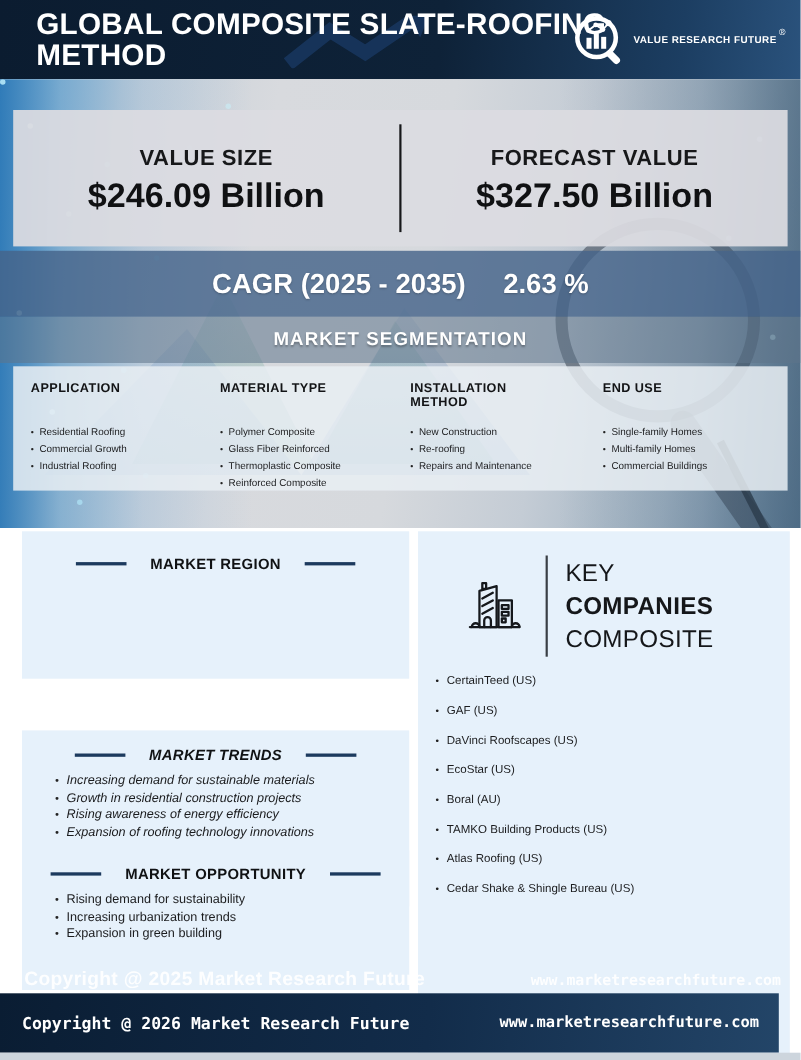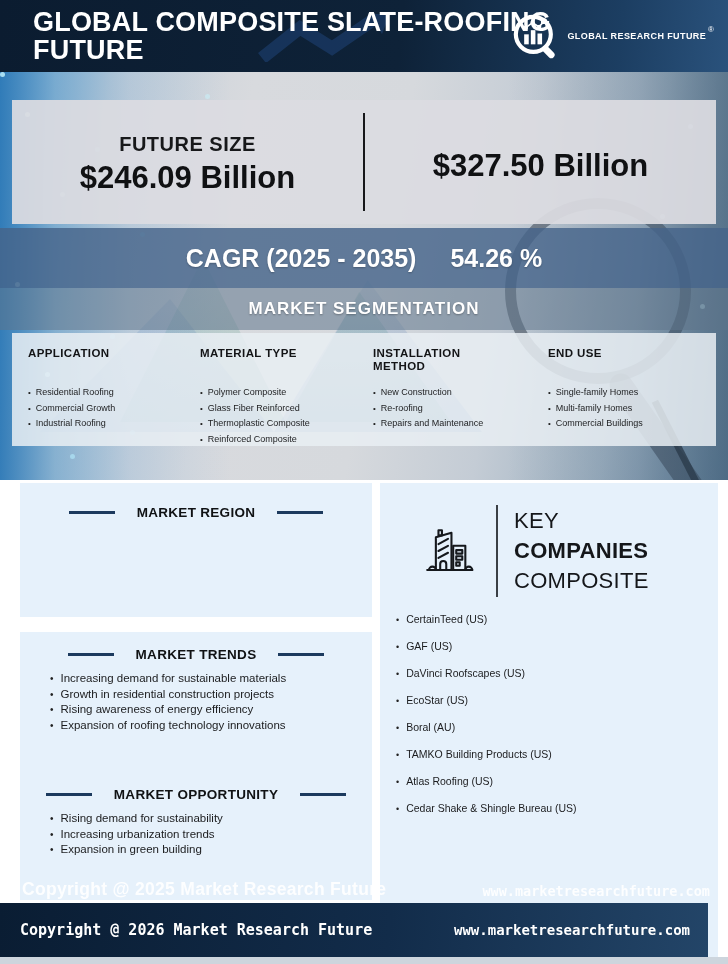--- a/index.html
+++ b/index.html
@@ -82,21 +82,21 @@
   .seg-col { padding-right:8px; }
   .seg-header { font-size:11.5px; font-weight:bold; color:#131416; letter-spacing:.4px;
     max-width:128px; line-height:13px; height:38px; }
   .seg-item { display:flex; align-items:baseline; line-height:15.5px; }
   .seg-item .blt { font-size:8px; color:#222; margin-right:5px; }
   .seg-item .txt { font-size:9px; color:#1c1d1f; }
 
   
   .lb { position:absolute; background:#e6f1fb; }
   .box-region { left:20px; top:483px; width:352px; height:134px; }
-  .box-trends { left:20px; top:632px; width:352px; height:160px; }
+  .box-trends { left:20px; top:664px; width:352px; height:160px;font-style:italic; }
   .box-opportunity { left:20px; top:773px; width:352px; height:127px; }
   .box-companies { left:380px; top:483px; width:338px; height:488px; }
 
   .lb-title-row { display:flex; align-items:center; justify-content:center; gap:22px; }
   .box-region .lb-title-row { padding-top:22px; }
   .box-trends .lb-title-row { padding-top:15px; }
   .box-opportunity .lb-title-row { padding-top:14px; }
   .lb-line { width:46px; height:3px; background:#1c3a5e; }
   .lb-title { font-size:13.5px; font-weight:bold; color:#101214; letter-spacing:.3px; }
 
@@ -136,65 +136,66 @@
 
 <div class="page">
 
   <div class="header">
     <svg class="header-zigzag" width="150" height="48" viewBox="0 0 150 48">
       <polyline points="4,44 42,14 74,34 118,4" fill="none" stroke="#1a3a66" stroke-width="13"></polyline>
       <polygon points="112,0 132,0 124,20" fill="#1a3a66"></polygon>
     </svg>
     <div class="page-title">
       <div>GLOBAL COMPOSITE SLATE-ROOFING</div>
-      <div>FUTURE</div>
+      <div>METHOD</div>
     </div>
     <div class="logo">
       <svg width="50" height="50" viewBox="0 0 60 60">
         <circle cx="28" cy="28" r="21" fill="none" stroke="#ffffff" stroke-width="5"></circle>
         <rect x="17" y="28" width="5.5" height="12" fill="#ffffff"></rect>
         <rect x="25" y="23" width="5.5" height="17" fill="#ffffff"></rect>
         <rect x="33" y="27" width="5.5" height="13" fill="#ffffff"></rect>
         <polyline points="19,20 27,14 35,19 41,12" fill="none" stroke="#ffffff" stroke-width="2"></polyline>
         <circle cx="19" cy="20" r="2.6" fill="#ffffff"></circle>
         <circle cx="27" cy="14" r="2.6" fill="#ffffff"></circle>
         <circle cx="35" cy="19" r="2.6" fill="#ffffff"></circle>
         <circle cx="41" cy="12" r="3.4" fill="#ffffff"></circle>
         <rect x="42" y="40" width="8" height="18" rx="4" transform="rotate(-45 46 49)" fill="#ffffff"></rect>
       </svg>
-      <span class="logo-text">GLOBAL RESEARCH FUTURE</span>
+      <span class="logo-text">VALUE RESEARCH FUTURE</span>
       <span class="logo-reg">®</span>
     </div>
   </div>
 
   <div class="band">
     <div class="mt1"></div>
     <div class="mt2"></div>
     <div class="lens"></div>
     <div class="lens-handle"></div>
     <div class="pen"></div>
     <div class="band-left-tint"></div>
     <div class="band-right-tint"></div>
     <div class="net-dots"></div>
 
     <div class="ms-box">
       <div class="ms-half">
-        <div class="ms-label">FUTURE SIZE</div>
+        <div class="ms-label">VALUE SIZE</div>
         <div class="ms-value">$246.09 Billion</div>
       </div>
       <div class="ms-divider"></div>
       <div class="ms-half">
+        <div class="ms-label">FORECAST VALUE</div>
         <div class="ms-value">$327.50 Billion</div>
       </div>
     </div>
 
     <div class="cagr">
       <span>CAGR (2025 - 2035)</span>
       <span class="gap"></span>
-      <span>54.26 %</span>
+      <span>2.63 %</span>
     </div>
 
     <div class="seg-strip">
       <span>MARKET SEGMENTATION</span>
     </div>
 
     <div class="seg-content">
       <div class="seg-col">
         <div class="seg-header">APPLICATION</div>
         <div>

